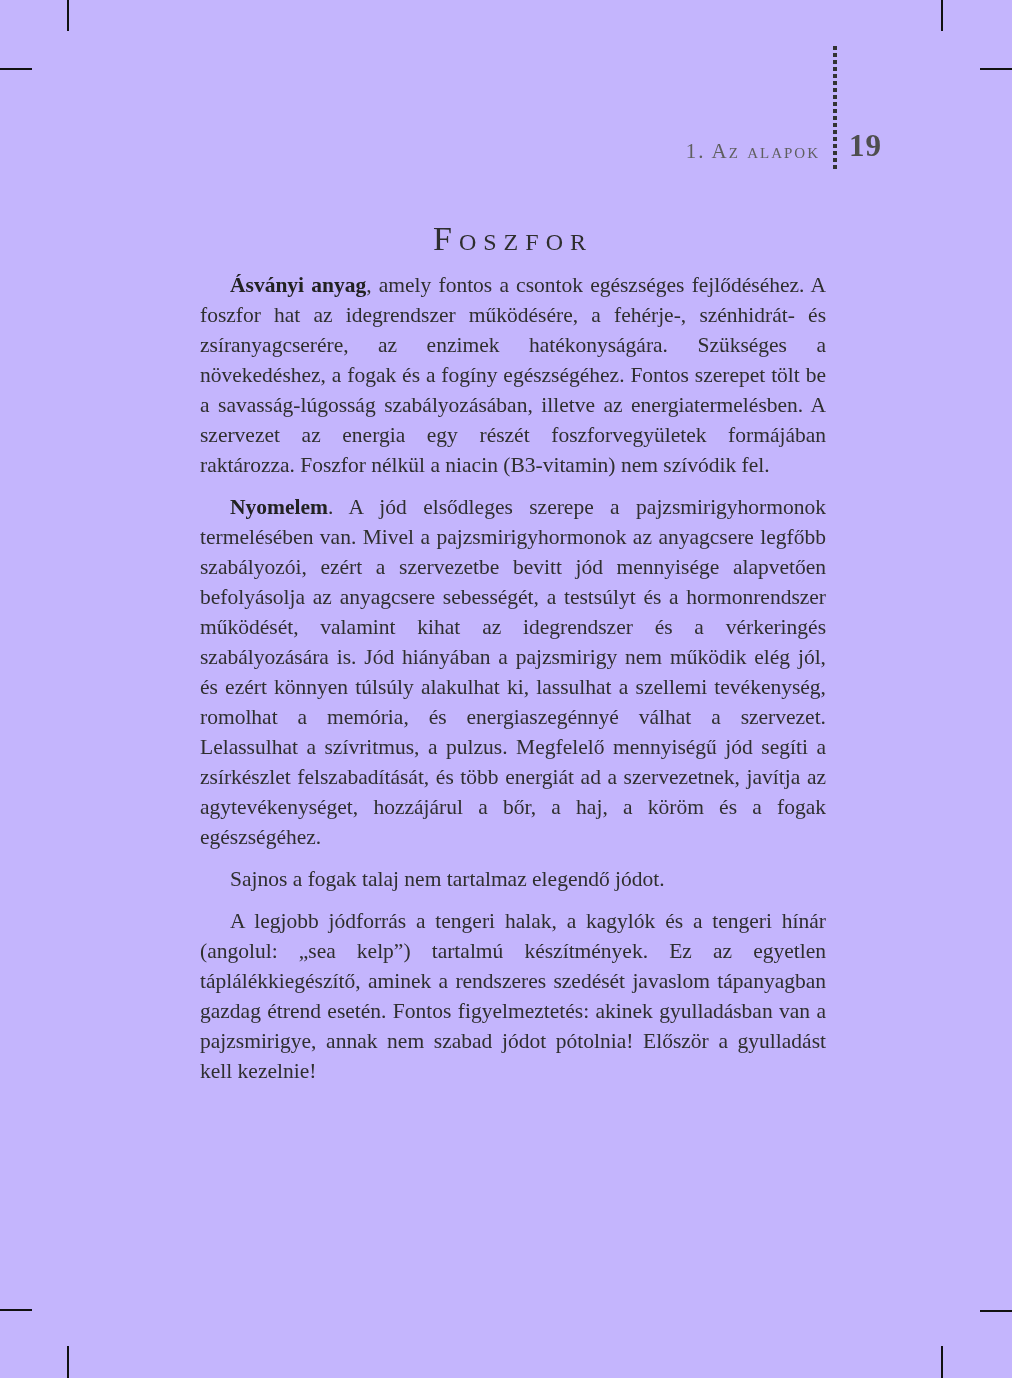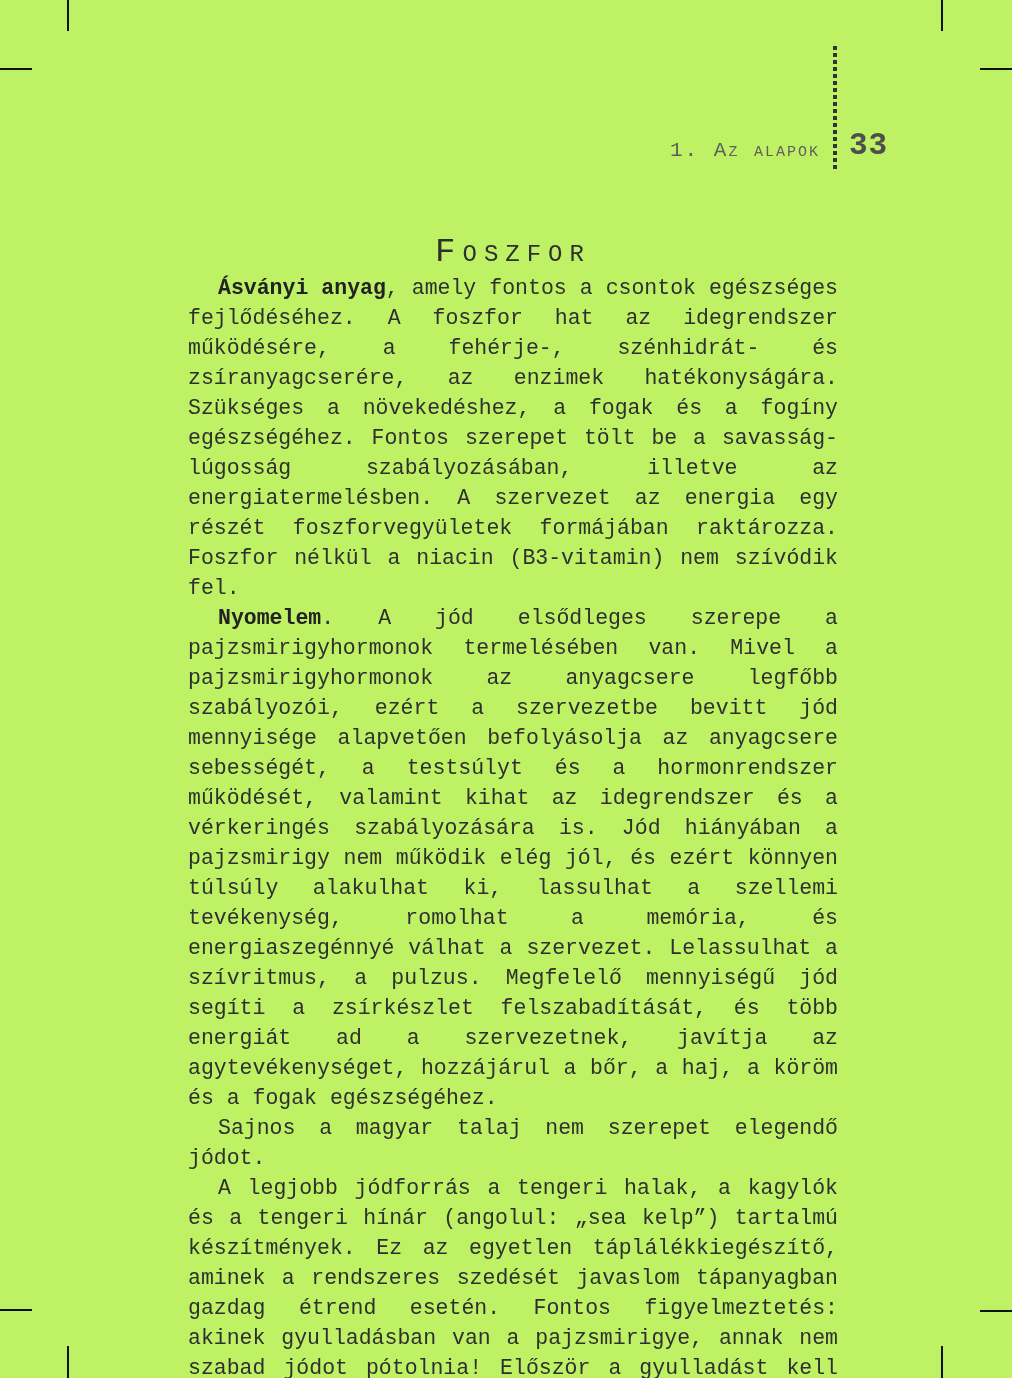--- a/index.html
+++ b/index.html
@@ -5,22 +5,22 @@
 <style>
   html, body {
     margin: 0;
     padding: 0;
     background: #ffffff;
   }
   .page {
     position: relative;
     width: 1012px;
     height: 1378px;
-    background: #bef264;
-    font-family: Liberation Mono, monospace;
+    background: #c4b5fd;
+    font-family: Liberation Serif, serif;
     overflow: hidden;
   }
 
   
   .crop { position: absolute; background: #111111; }
   .crop.tl-v { left: 67px;  top: 0;       width: 2px;  height: 31px; }
   .crop.tl-h { left: 0;     top: 68px;    width: 32px; height: 2px;  }
   .crop.tr-v { left: 941px; top: 0;       width: 2px;  height: 31px; }
   .crop.tr-h { left: 980px; top: 68px;    width: 32px; height: 2px;  }
   .crop.bl-h { left: 0;     top: 1309px;  width: 32px; height: 2px;  }
@@ -70,27 +70,27 @@
     color: #2f2f2f;
   }
   .section-title {
     font-variant: small-caps;
     font-weight: 400;
     font-size: 34px;
     line-height: 38px;
     letter-spacing: 7px;
     text-align: center;
     color: #2e2e2e;
-    margin: 13px 0 2px 0;
+    margin: 0 0 2px 0;
   }
   .section-title.second {
     margin: 20px 0 2px 0;
   }
   .text-block p {
-    margin: 0;
+    margin: 12px;
     text-indent: 30px;
     font-size: 21.5px;
     line-height: 30px;
     text-align: justify;
     color: #2f2f2f;
   }
   .text-block p .lead {
     font-weight: 700;
     color: #222222;
   }
@@ -104,30 +104,30 @@
   <div class="crop tl-h"></div>
   <div class="crop tr-v"></div>
   <div class="crop tr-h"></div>
   <div class="crop bl-h"></div>
   <div class="crop bl-v"></div>
   <div class="crop br-h"></div>
   <div class="crop br-v"></div>
 
   <span class="chapter-label">1. Az alapok</span>
   <span class="dotted-divider"></span>
-  <span class="page-number">33</span>
+  <span class="page-number">19</span>
 
   <main class="text-block">
 
     <h1 class="section-title">Foszfor</h1>
 
     <p><span class="lead">Ásványi anyag</span><span>, amely fontos a csontok egészséges fejlődéséhez. A foszfor hat az idegrendszer működésére, a fehérje-, szénhidrát- és zsíranyagcserére, az enzimek hatékonyságára. Szükséges a növekedéshez, a fogak és a fogíny egészségéhez. Fontos szerepet tölt be a savasság-lúgosság szabályozásában, illetve az energiatermelésben. A szervezet az energia egy részét foszforvegyületek formájában raktározza. Foszfor nélkül a niacin (B3-vitamin) nem szívódik fel.</span></p>
 
 
 
     <p><span class="lead">Nyomelem</span><span>. A jód elsődleges szerepe a pajzsmirigyhormonok termelésében van. Mivel a pajzsmirigyhormonok az anyagcsere legfőbb szabályozói, ezért a szervezetbe bevitt jód mennyisége alapvetően befolyásolja az anyagcsere sebességét, a testsúlyt és a hormonrendszer működését, valamint kihat az idegrendszer és a vérkeringés szabályozására is. Jód hiányában a pajzsmirigy nem működik elég jól, és ezért könnyen túlsúly alakulhat ki, lassulhat a szellemi tevékenység, romolhat a memória, és energiaszegénnyé válhat a szervezet. Lelassulhat a szívritmus, a pulzus. Megfelelő mennyiségű jód segíti a zsírkészlet felszabadítását, és több energiát ad a szervezetnek, javítja az agytevékenységet, hozzájárul a bőr, a haj, a köröm és a fogak egészségéhez.</span></p>
 
-    <p>Sajnos a magyar talaj nem szerepet elegendő jódot.</p>
+    <p>Sajnos a fogak talaj nem tartalmaz elegendő jódot.</p>
 
     <p>A legjobb jódforrás a tengeri halak, a kagylók és a tengeri hínár (angolul: „sea kelp”) tartalmú készítmények. Ez az egyetlen táplálékkiegészítő, aminek a rendszeres szedését javaslom tápanyagban gazdag étrend esetén. Fontos figyelmeztetés: akinek gyulladásban van a pajzsmirigye, annak nem szabad jódot pótolnia! Először a gyulladást kell kezelnie!</p>
 
   </main>
 </div>
 
 </body></html>

